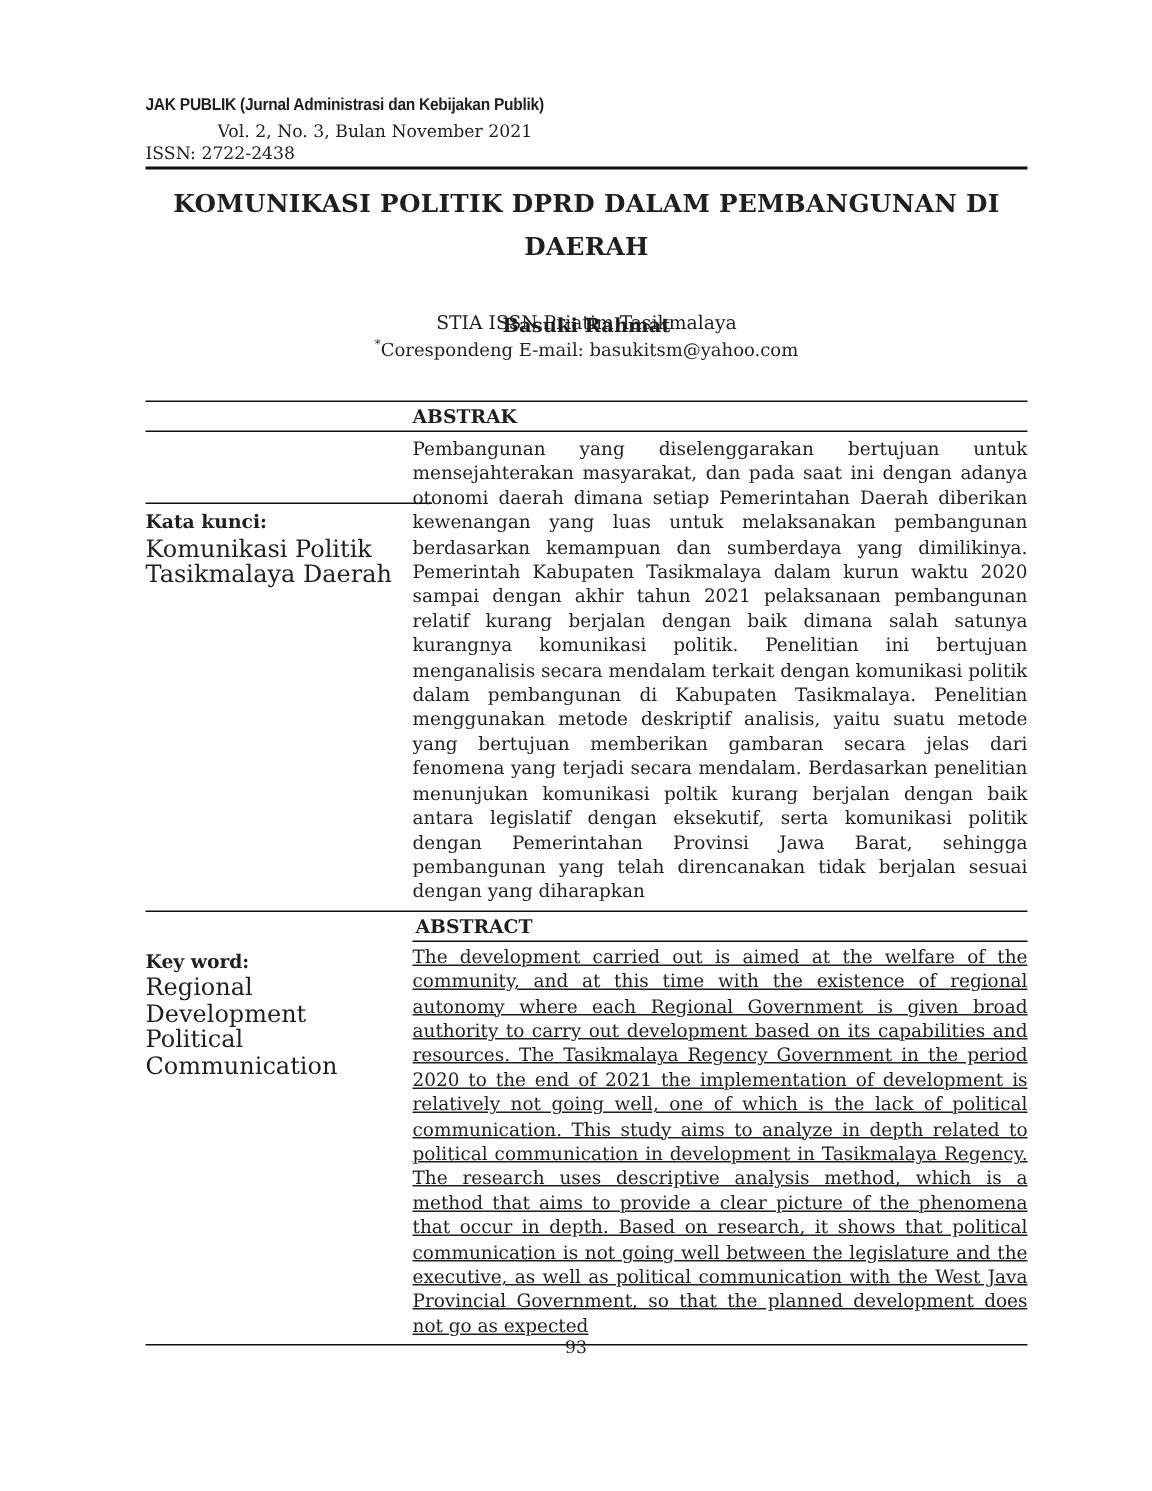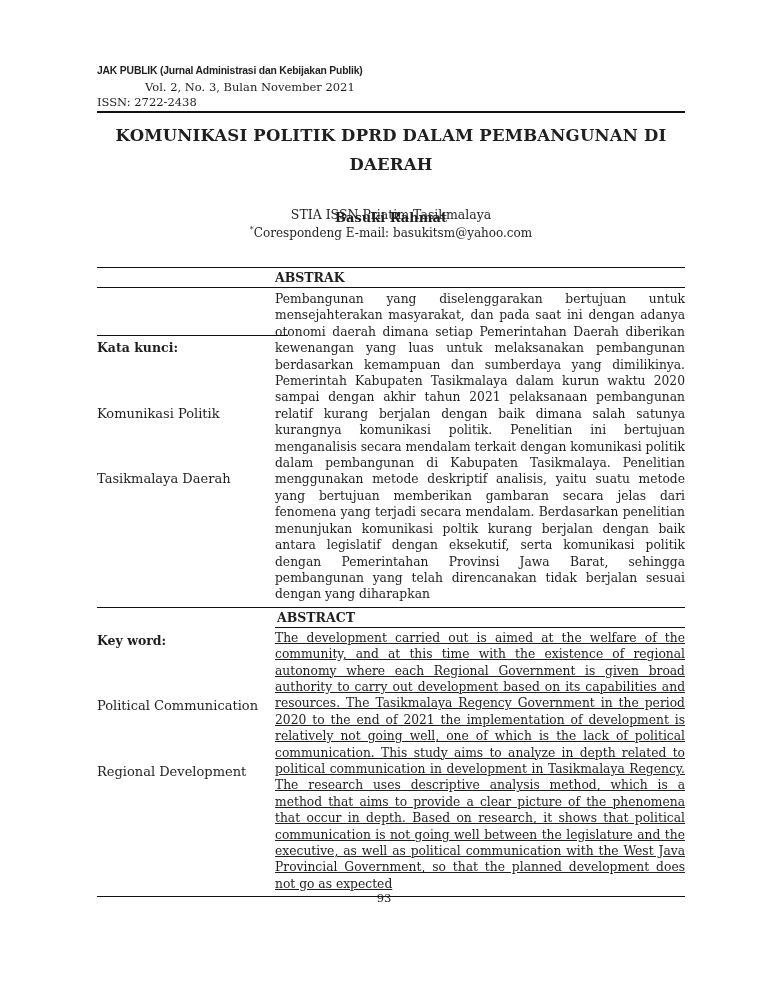--- a/index.html
+++ b/index.html
@@ -57,21 +57,21 @@
   .cell-right.en-abs{ min-height:253px; padding-top:2px;text-decoration:underline; }
 
   .kw-block-id{
     margin-top:47px;
     border-top:1px solid #111;
     width:191px;
     padding-top:3px;
   }
   .kw-block-en{ padding-top:4px; }
   .kw-label{ font-weight:bold; font-size:12.5px; line-height:17.5px; }
-  .kw-item{ font-size:13px; line-height:17.5px;margin-top:48px; }
+  .kw-item{ font-size:16px; line-height:17.5px; }
 
   .en-header-cell{
     flex:1;
     border-bottom:1px solid #111;
     font-weight:bold; font-size:12.5px;
     padding:2px 0 2px 2px;
   }
 
   .page-number{
     position:absolute; top:891px; left:0; width:768px;
@@ -113,22 +113,22 @@
 
     <div class="tr">
       <div class="cell-left"></div>
       <div class="en-header-cell">ABSTRACT</div>
     </div>
 
     <div class="tr">
       <div class="cell-left">
         <div class="kw-block-en">
           <div class="kw-label">Key word:</div>
+          <div class="kw-item">Regional Development</div>
           <div class="kw-item">Political Communication</div>
-          <div class="kw-item">Regional Development</div>
         </div>
       </div>
       <div class="cell-right en-abs">The development carried out is aimed at the welfare of the community, and at this time with the existence of regional autonomy where each Regional Government is given broad authority to carry out development based on its capabilities and resources. The Tasikmalaya Regency Government in the period 2020 to the end of 2021 the implementation of development is relatively not going well, one of which is the lack of political communication. This study aims to analyze in depth related to political communication in development in Tasikmalaya Regency. The research uses descriptive analysis method, which is a method that aims to provide a clear picture of the phenomena that occur in depth. Based on research, it shows that political communication is not going well between the legislature and the executive, as well as political communication with the West Java Provincial Government, so that the planned development does not go as expected</div>
     </div>
 
   </div>
 
 </div>
 
 <div class="page-number">93</div>

